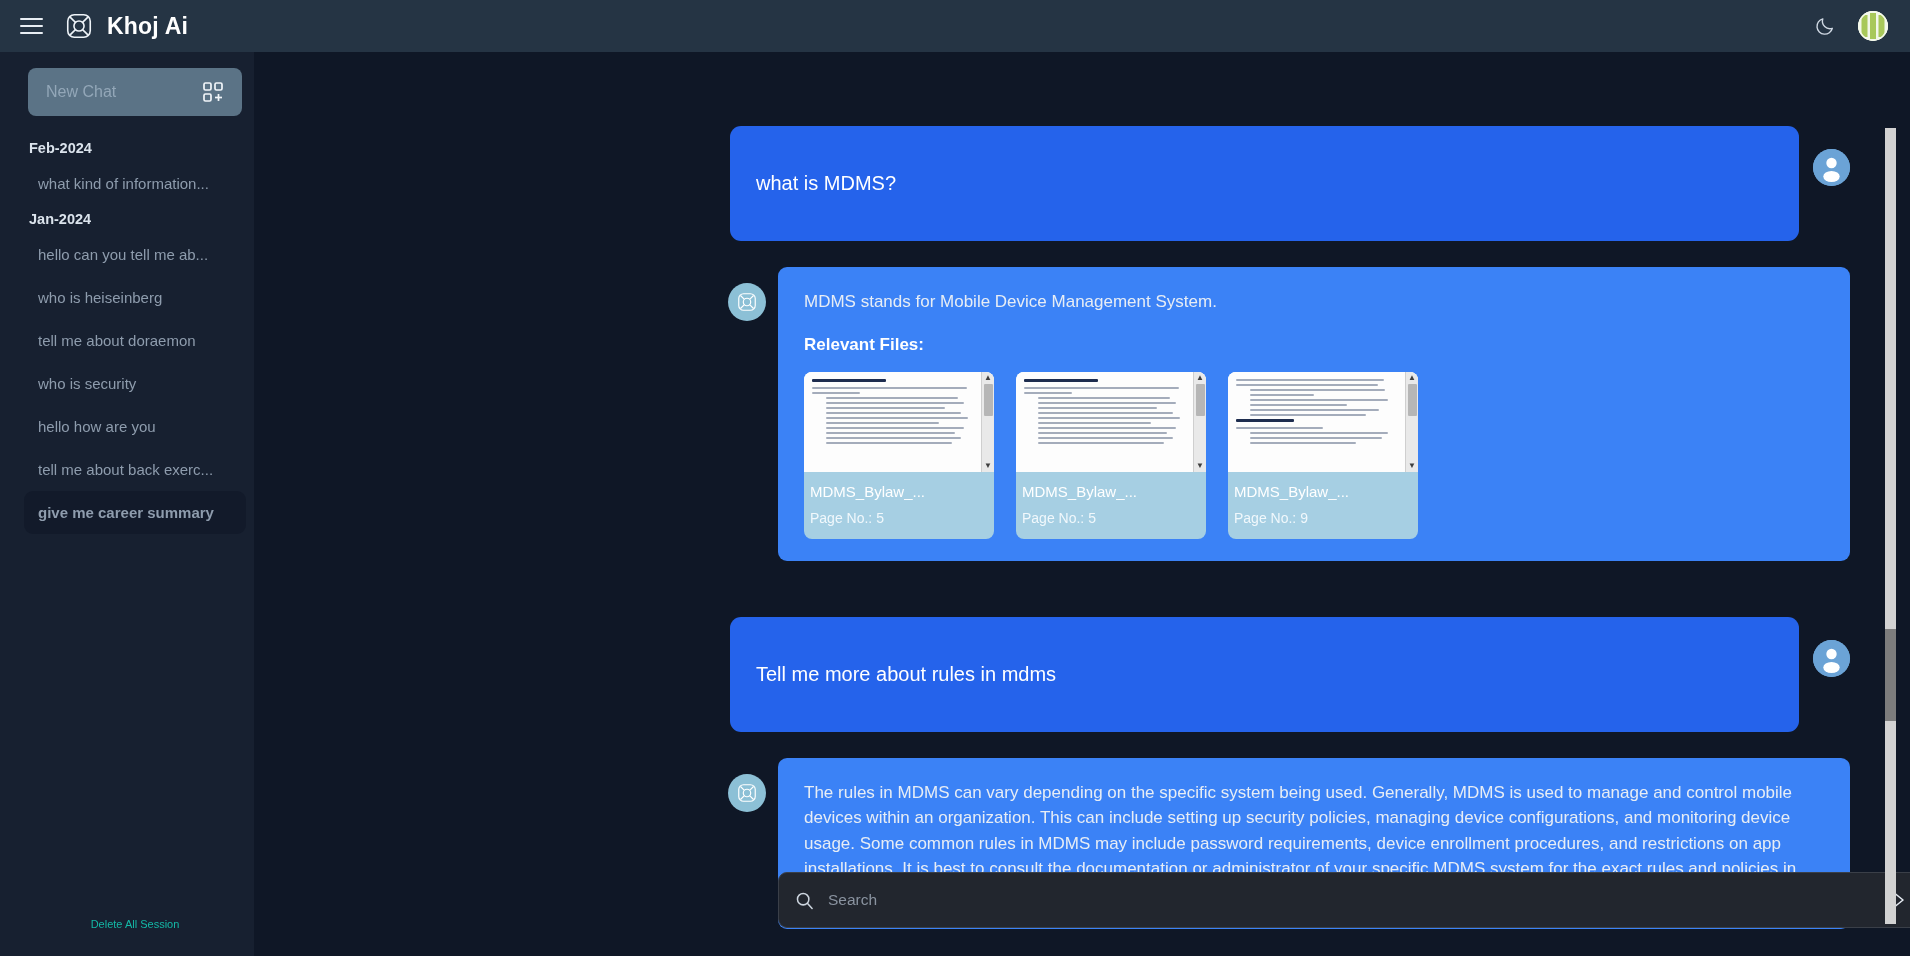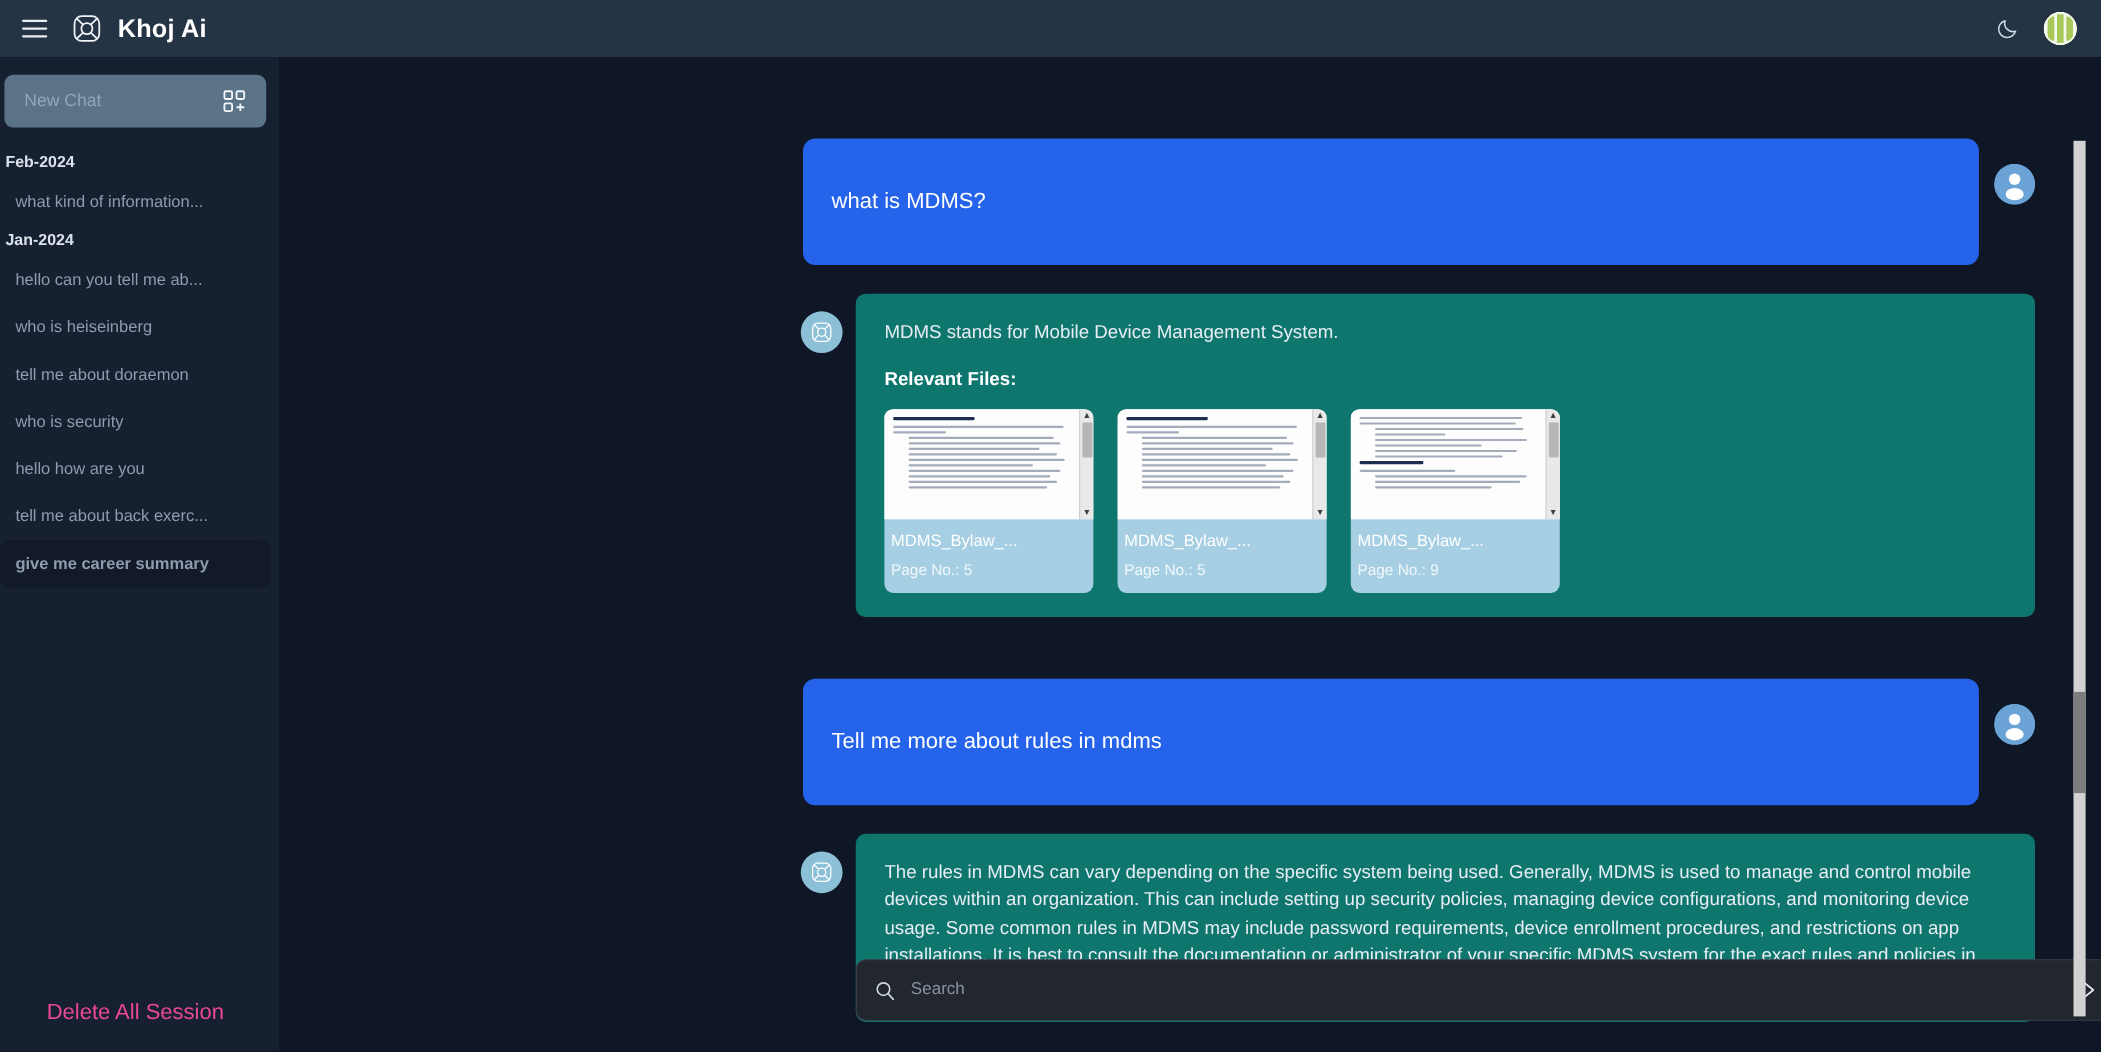--- a/index.html
+++ b/index.html
@@ -30,21 +30,21 @@
                 display: block; cursor: pointer; }
 
   
   .body-row { flex: 1; display: flex; min-height: 0; position: relative; }
 
   
   .sidebar {
     width: 254px; flex: 0 0 254px;
     background: #172030;
     display: flex; flex-direction: column;
-    padding: 16px 8px 0 0;
+    padding: 16px 8px 0 24px;
     position: relative;
   }
   .new-chat {
     height: 48px; margin: 0 4px 18px 4px;
     background: #5b7386; border-radius: 8px;
     display: flex; align-items: center; justify-content: space-between;
     padding: 0 18px; cursor: pointer;
   }
   .new-chat-label { color: #93a7b8; font-size: 16px; }
   .new-chat-icon { width: 22px; height: 22px; }
@@ -55,21 +55,21 @@
     border-radius: 9px;
     color: #8e9cad; font-size: 15px;
     cursor: pointer;
     white-space: nowrap; overflow: hidden;
   }
   .chat-item.active { background: #121a2a; font-weight: bold; }
   .sidebar-footer {
     margin-top: auto; padding: 22px 0 24px 0;
     text-align: center;
   }
-  .delete-all { color: #ec4899; font-size: 20px; cursor: pointer; display: inline-block; }
+  .delete-all { color: #14b8a6; font-size: 11px; cursor: pointer; display: inline-block; }
   .sidebar-resizer { position: absolute; right: -6px; top: 50%; width: 3px; height: 22px;
                      background: #4e5c6b; border-radius: 2px; }
 
   
   .main { flex: 1; position: relative; background: #0f1726; min-width: 0; overflow: hidden; }
   .conversation { position: absolute; inset: 0 38px 0 0; padding: 74px 0 0 0; }
 
   .msg-user-row { display: flex; align-items: flex-start; gap: 14px;
                   padding-left: 476px; padding-right: 22px; }
   .bubble-user {
@@ -82,21 +82,21 @@
   .bubble-user .txt { display: block; }
   .avatar-user { width: 37px; height: 37px; border-radius: 50%; background: #6ba3d6;
                  flex: 0 0 37px; margin-top: 23px; }
 
   .msg-bot-row { display: flex; align-items: flex-start; gap: 12px;
                  padding-left: 474px; padding-right: 22px; margin-top: 26px; }
   .avatar-bot { width: 38px; height: 38px; border-radius: 50%; background: #8cc0d6;
                 flex: 0 0 38px; margin-top: 16px; display: flex; align-items: center; justify-content: center; }
   .bubble-bot {
     flex: 1; max-width: 1160px;
-    background: #0f766e; border-radius: 9px;
+    background: #3b82f6; border-radius: 9px;
     padding: 22px 28px 22px 26px;
     color: #e7edf5;
   }
   .bot-line { font-size: 17px; line-height: 1.5; }
   .relevant-head { font-size: 17px; font-weight: 700; margin-top: 20px; color: #ffffff; }
 
   .file-cards { display: flex; gap: 22px; margin-top: 17px; }
   .file-card { width: 190px; background: #a6cfe3; border-radius: 8px; overflow: hidden;
                cursor: pointer; display: flex; flex-direction: column; }
   .file-preview { position: relative; height: 100px; background: #ffffff; display: flex; }

